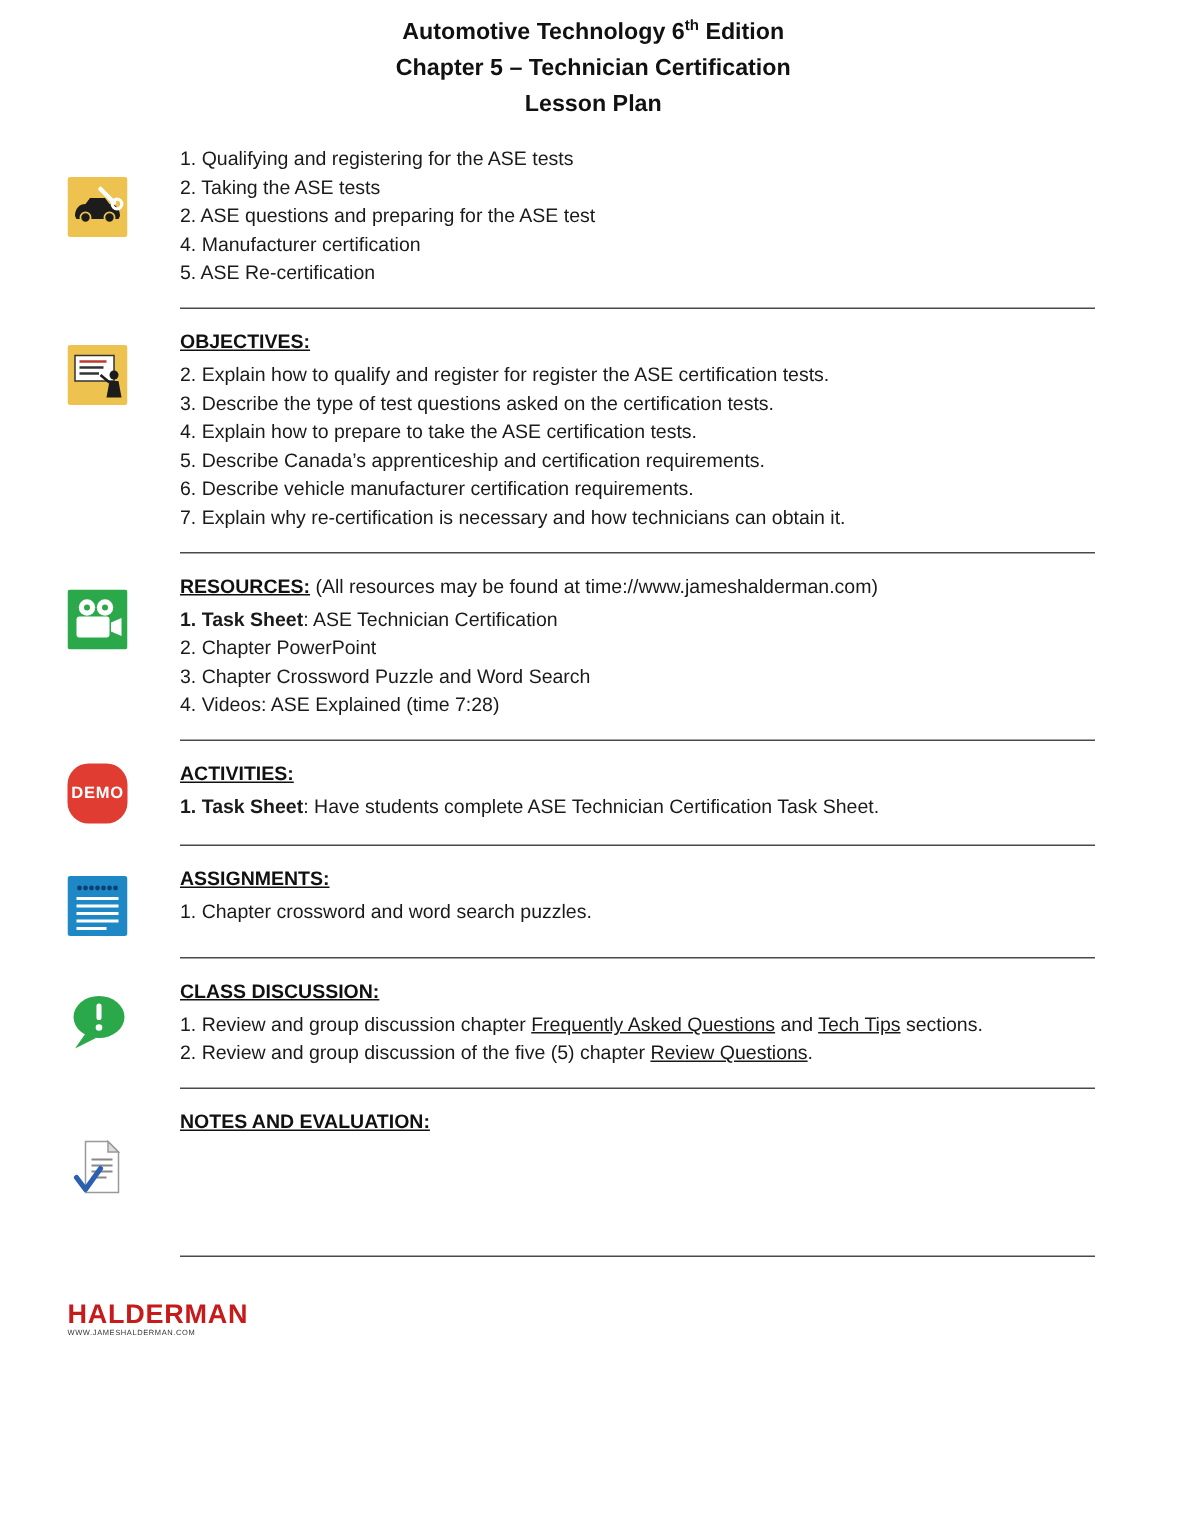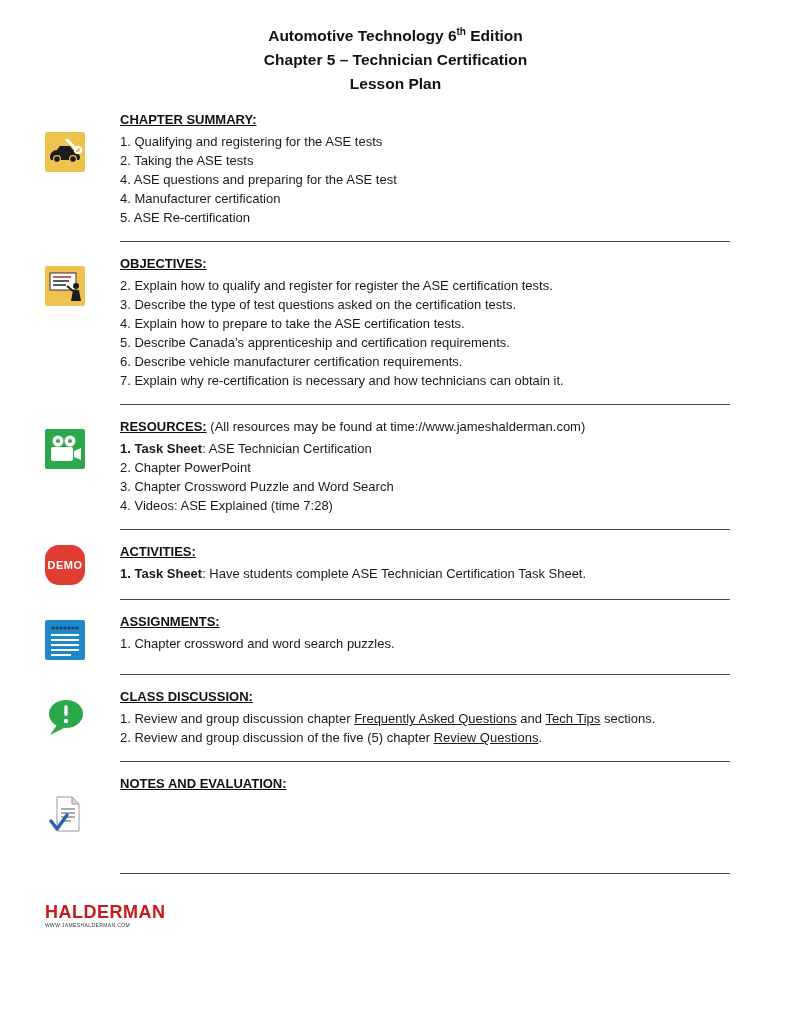--- a/index.html
+++ b/index.html
@@ -3,21 +3,21 @@
 <meta charset="utf-8">
 <style>
   * { margin:0; padding:0; box-sizing:border-box; }
   html,body { background:#ffffff; }
   body {
     width:791px; height:1024px; overflow:hidden;
     font-family:"Liberation Sans", sans-serif;
     color:#1a1a1a;
     position:relative;
   }
-  .doc-header { padding-top:20px; text-align:center; }
+  .doc-header { padding-top:6px; text-align:center; }
   .title-line { font-size:15.5px; font-weight:bold; line-height:24px; color:#111; }
   .title-line sup { font-size:10px; }
 
   .section { display:flex; margin-top:12px; }
   .icon-cell { width:120px; flex:0 0 120px; }
   .icon-box { margin-left:45px; width:40px; height:40px; }
   .body-cell { width:610px; flex:0 0 610px; font-size:13px; }
 
   .heading-line { line-height:20px; margin-bottom:2px; }
   .heading {
@@ -72,24 +72,23 @@
           <rect width="40" height="40" rx="2" fill="#edc24e"></rect>
           <path d="M5 26 c0-5 3-8 7-8 l3-4 h10 l3 4 c4 0 7 3 7 8 l-1 2 H6 z" fill="#1c1c1c"></path>
           <circle cx="12" cy="27" r="3.4" fill="#1c1c1c" stroke="#edc24e" stroke-width="1.2"></circle>
           <circle cx="28" cy="27" r="3.4" fill="#1c1c1c" stroke="#edc24e" stroke-width="1.2"></circle>
           <path d="M22 8 L31 17" stroke="#ffffff" stroke-width="3" stroke-linecap="round"></path>
           <circle cx="33" cy="18" r="3.2" fill="none" stroke="#ffffff" stroke-width="2.2"></circle>
         </svg>
       </div>
     </div>
     <div class="body-cell">
-      <p class="heading-line"><span class="heading">CHAPTER SUMMARY:</span></p>
       <p class="li">1. Qualifying and registering for the ASE tests</p>
       <p class="li">2. Taking the ASE tests</p>
-      <p class="li">4. ASE questions and preparing for the ASE test</p>
+      <p class="li">2. ASE questions and preparing for the ASE test</p>
       <p class="li">4. Manufacturer certification</p>
       <p class="li">5. ASE Re-certification</p>
     </div>
   </section>
   <hr class="rule">
 
   <section class="section">
     <div class="icon-cell">
       <div class="icon-box" style="margin-top:12px;">
         <svg viewBox="0 0 40 40" width="40" height="40" aria-hidden="true">

